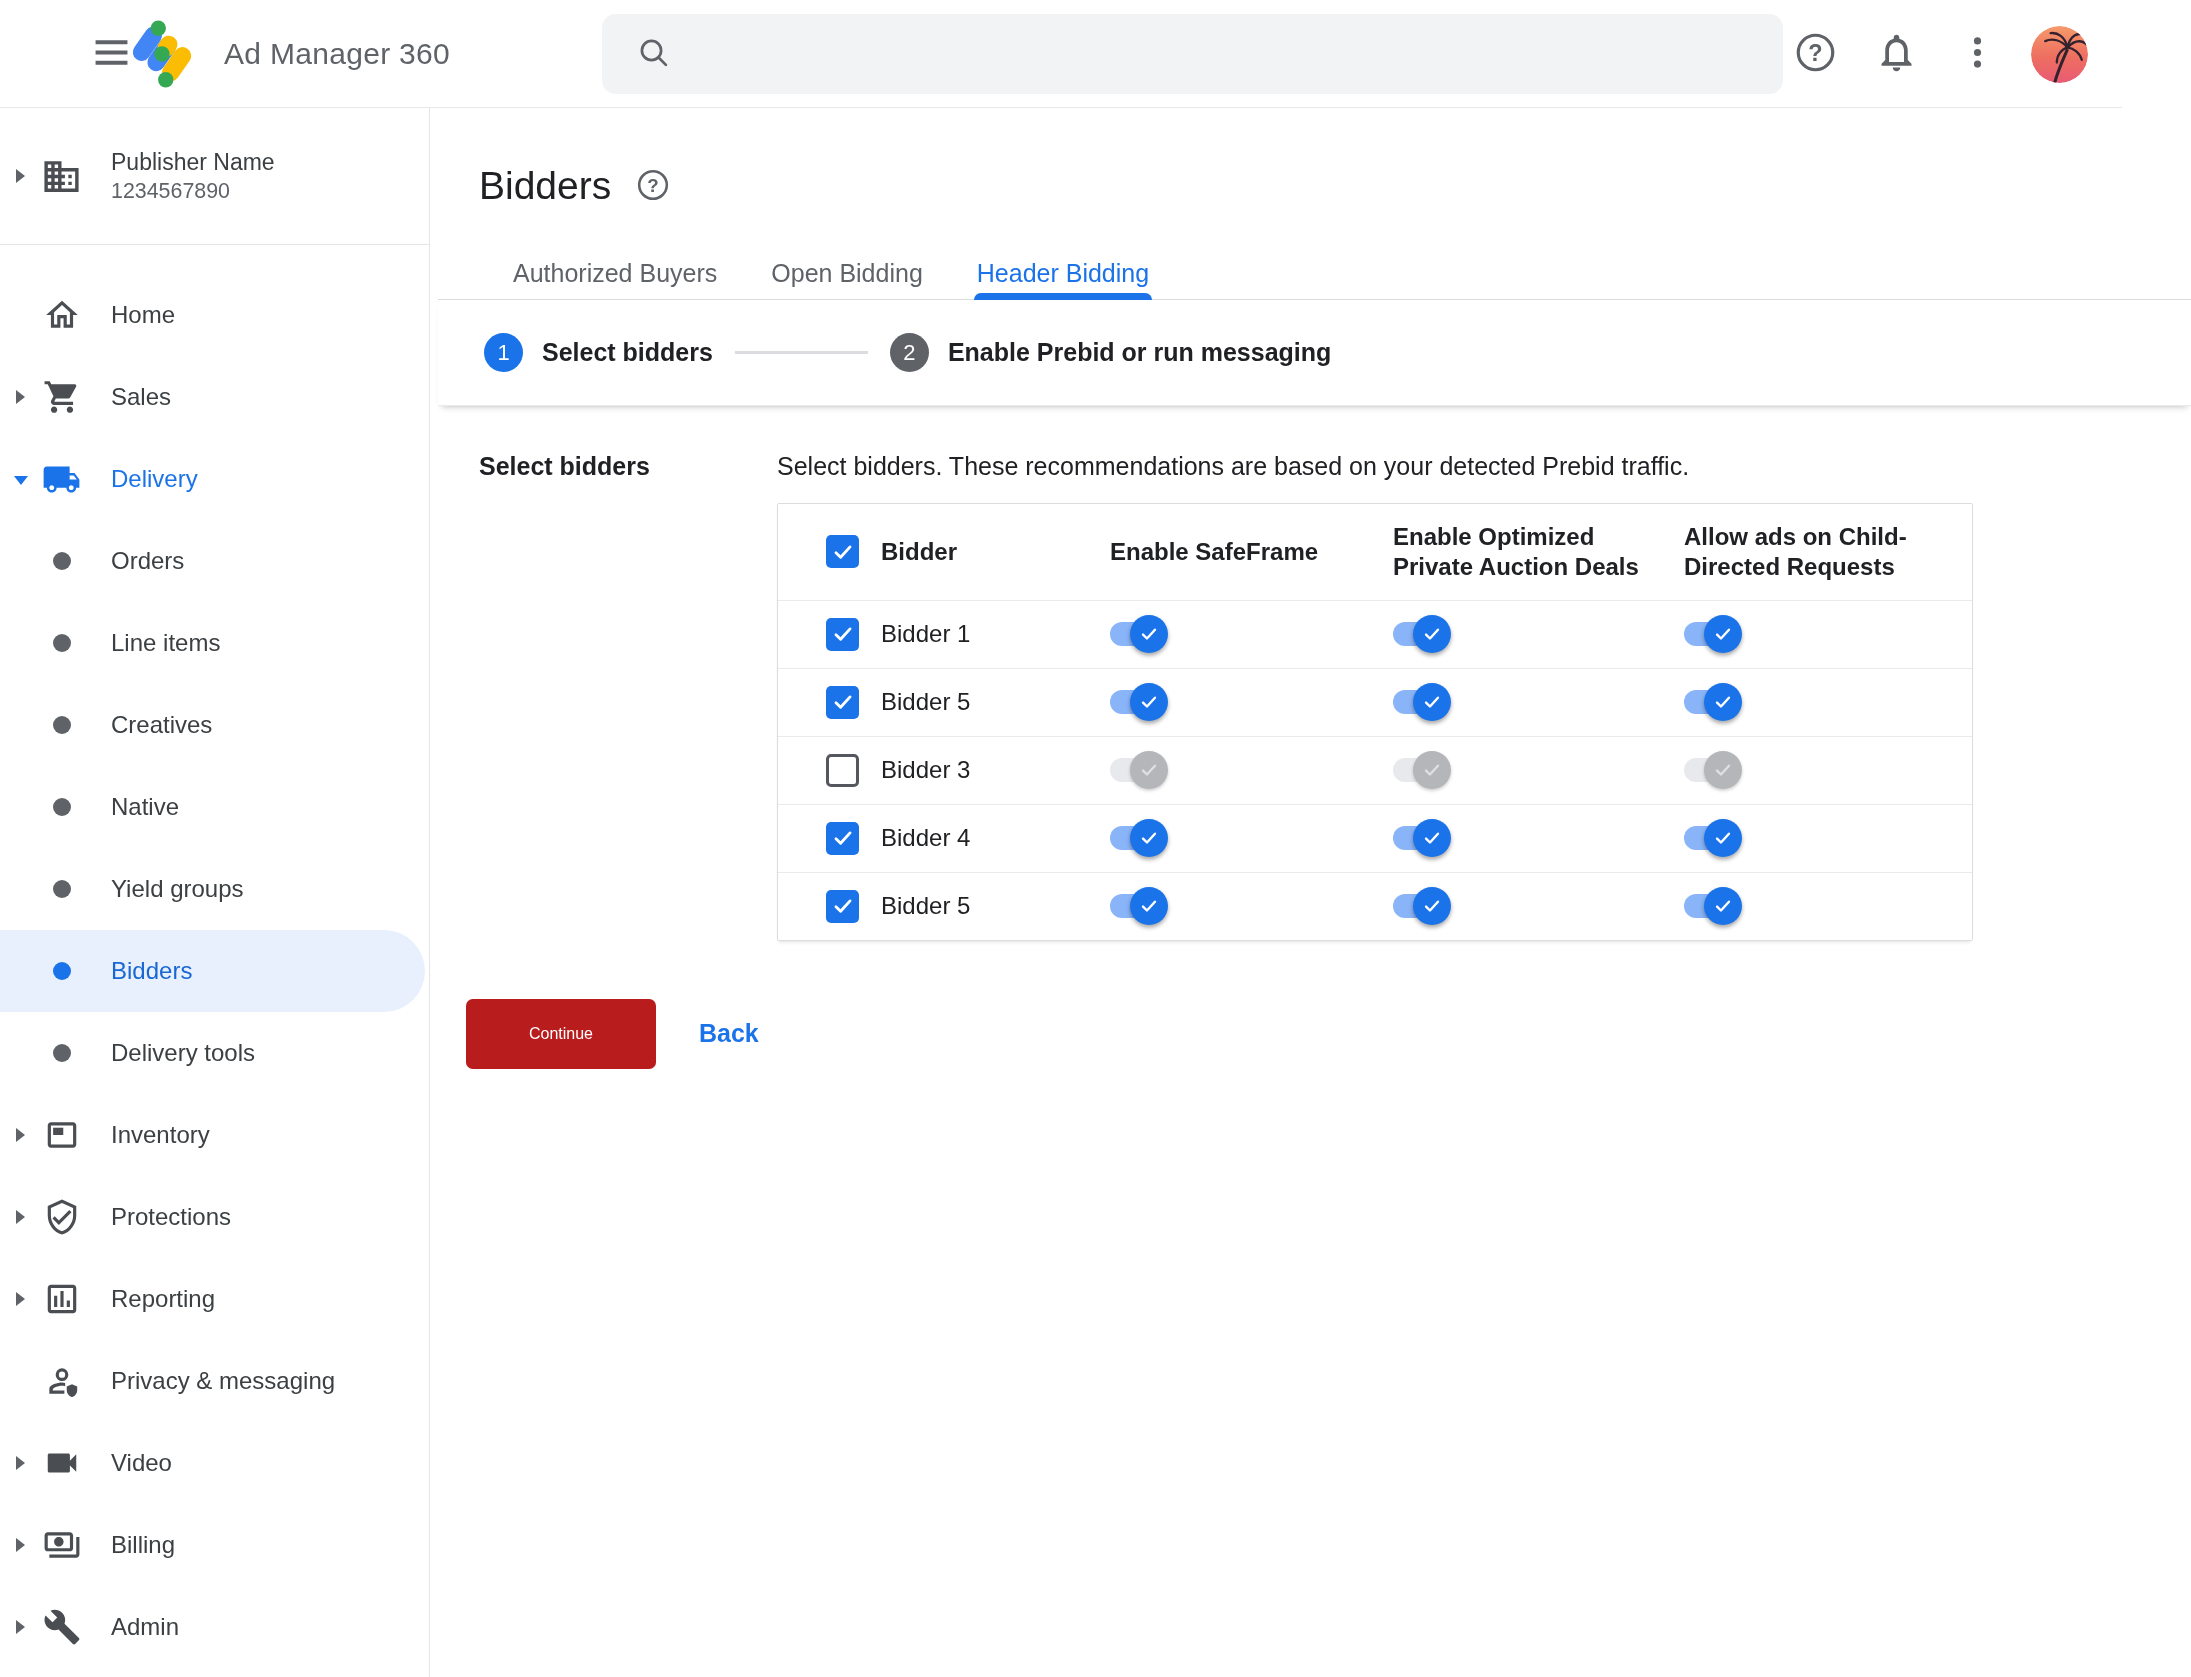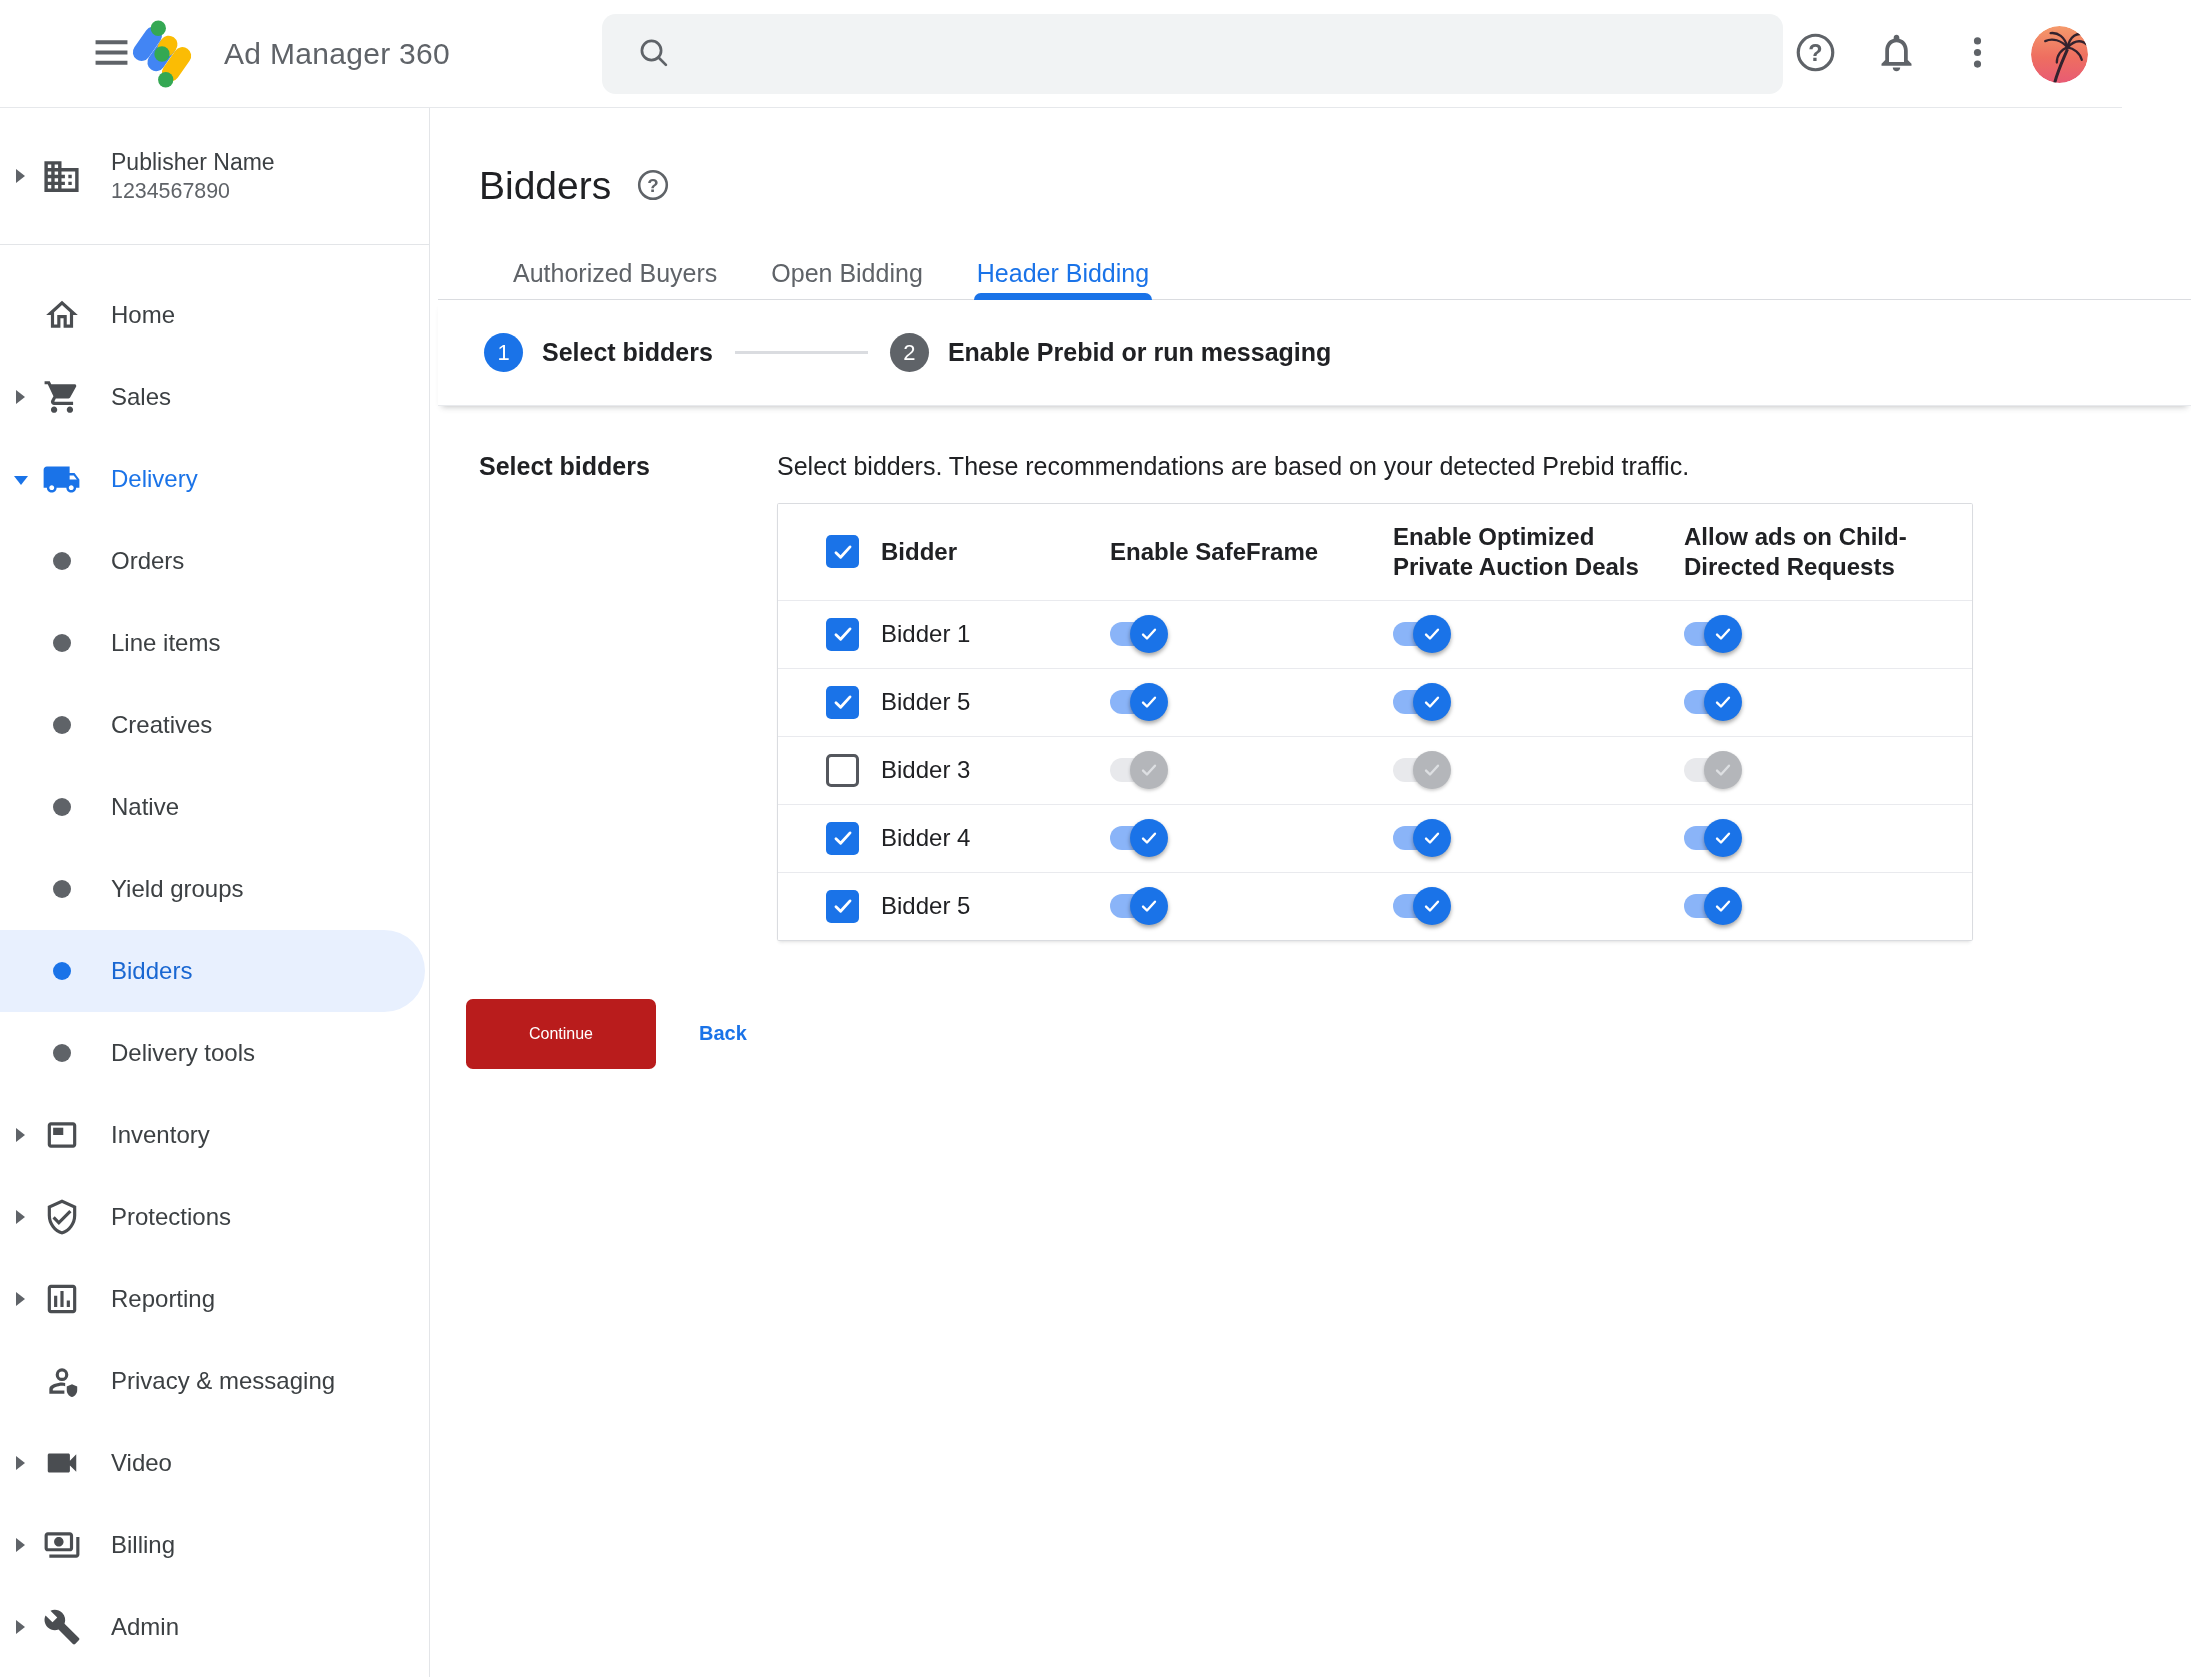--- a/index.html
+++ b/index.html
@@ -96,21 +96,21 @@
                  display:flex;align-items:center;justify-content:center;
                  box-shadow:0 2.6px 4.3px rgba(0,0,0,.35);}
   .toggle .thumb svg path{stroke:#fff;}
   .toggle.off .track{background:#e8e9ec;}
   .toggle.off .thumb{background:#b4b6ba;box-shadow:0 1.7px 3.4px rgba(0,0,0,.2);}
   .toggle.off .thumb svg path{stroke:#dddfe2;}
 
   .actions{display:flex;align-items:center;margin:58px 0 0 28px;}
   .btn-continue{width:190px;height:70px;border:none;border-radius:6.8px;background:#b91c1c;color:#fff;
                 font-size:16px;font-family:"Liberation Sans",sans-serif;cursor:pointer;}
-  .link-back{margin-left:43px;color:#1a73e8;font-size:20px;font-weight:700;text-decoration:none;cursor:pointer;}
+  .link-back{margin-left:43px;color:#1a73e8;font-size:25px;font-weight:700;text-decoration:none;cursor:pointer;}
 </style>
 </head>
 <body>
 
 <div class="app">
 
   <header class="topbar">
     <button class="hamburger">
       <span>
         <svg viewBox="0 0 24 24" width="45" height="45">

